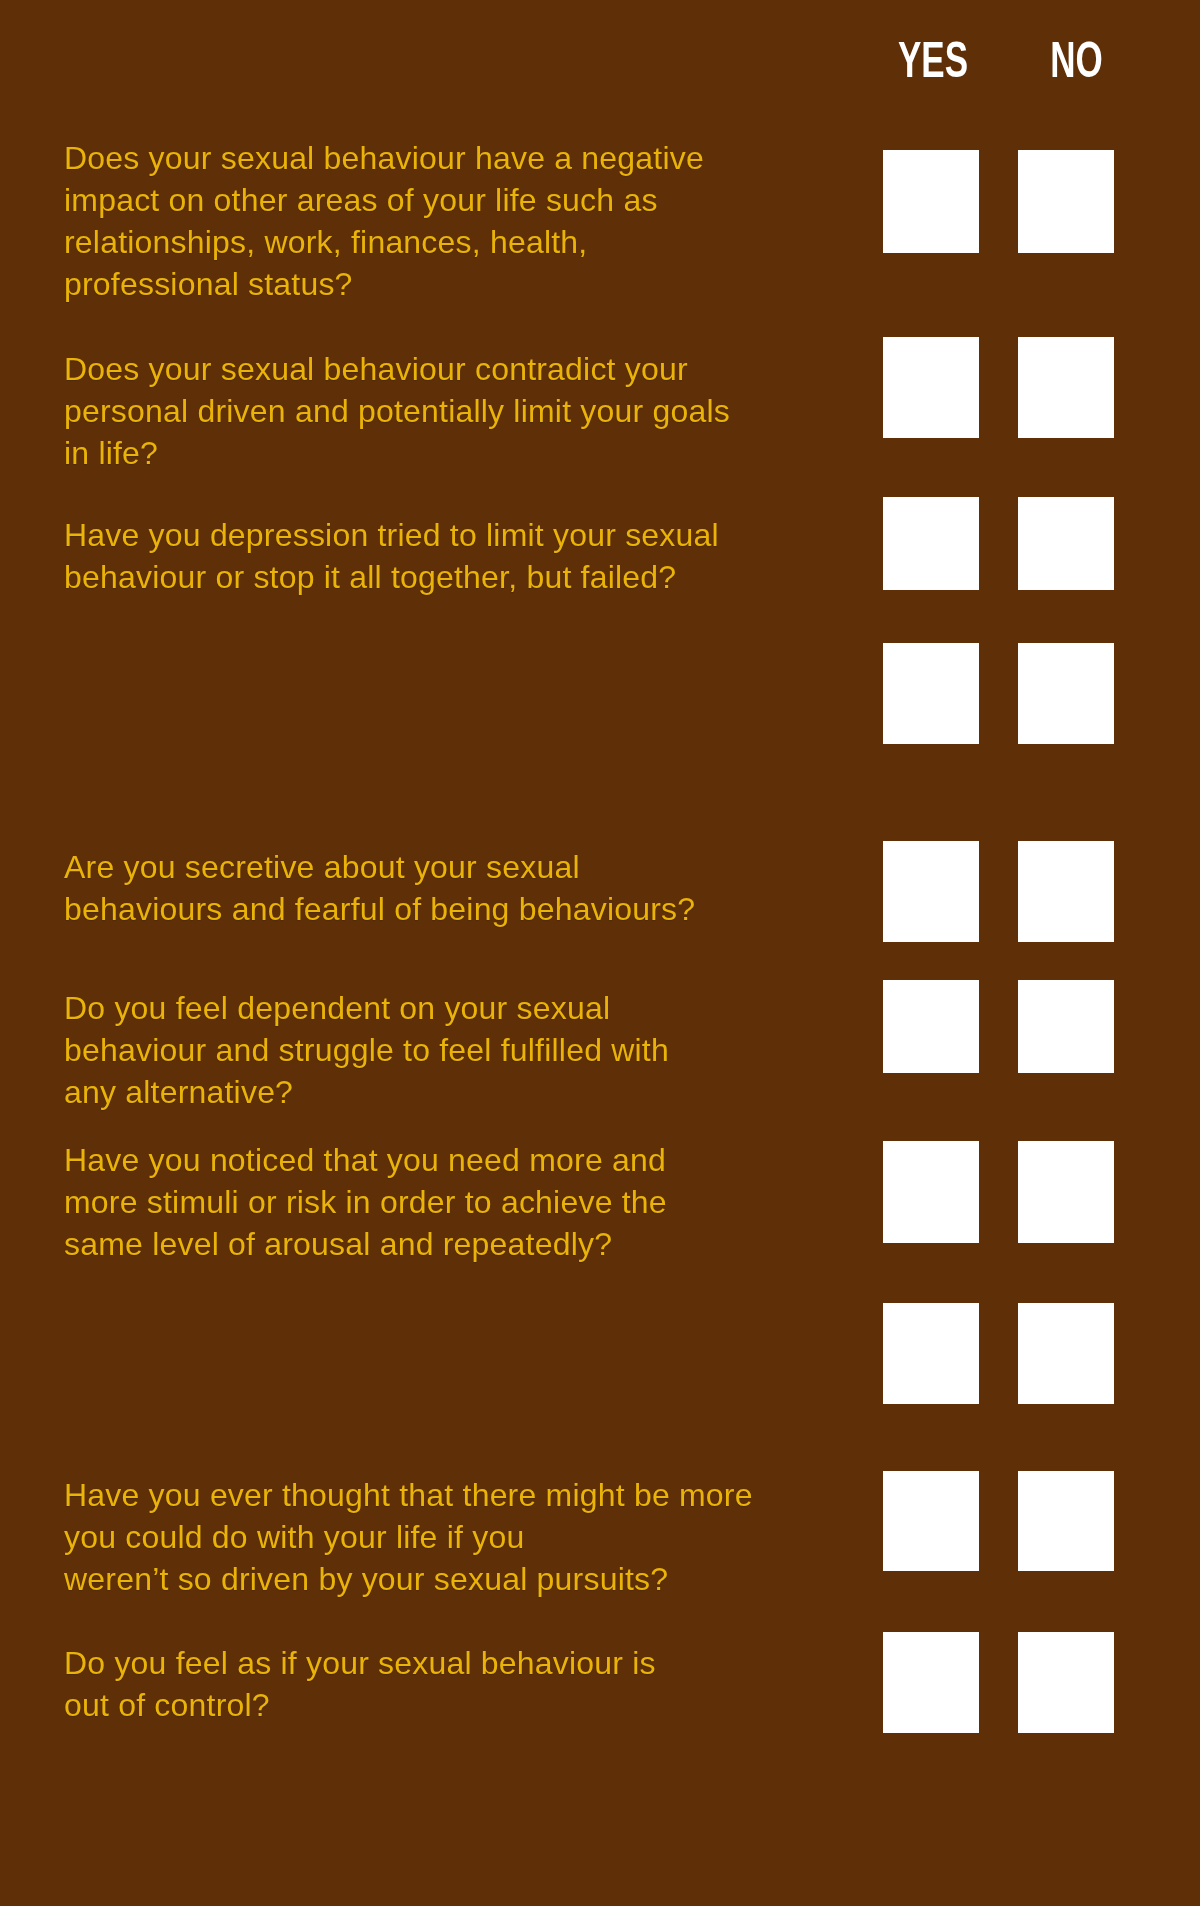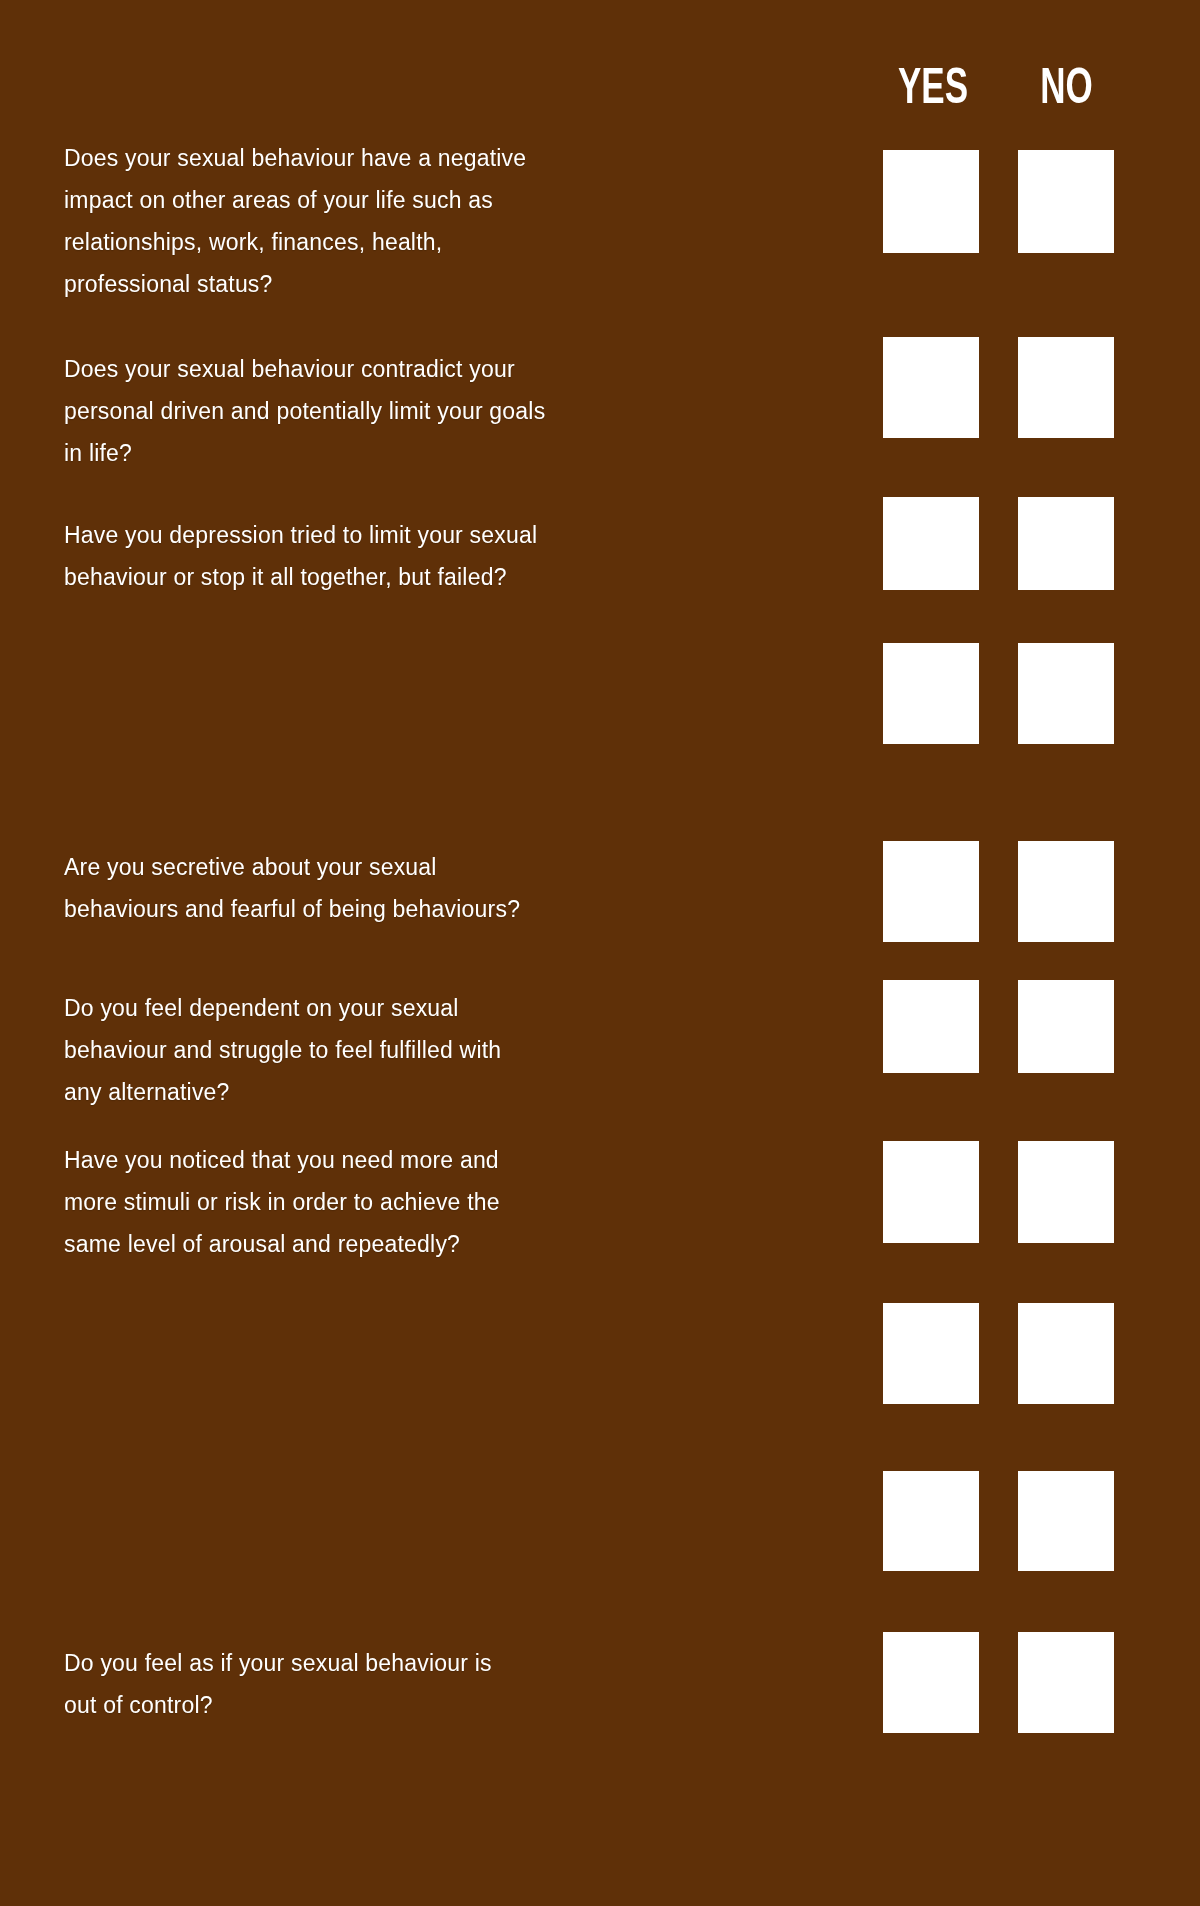--- a/index.html
+++ b/index.html
@@ -15,40 +15,40 @@
     position: relative;
   }
   .sheet {
     position: absolute;
     inset: 0;
     width: 1200px;
     height: 1906px;
   }
   .col-label {
     position: absolute;
-    top: 60px;
+    top: 34px;
     width: 96px;
-    text-align: center;
+    text-align: right;
     color: #FFFFFF;
     font-size: 50px;
     font-weight: bold;
     line-height: 52px;
     white-space: nowrap;
   }
   .col-label .condensed {
     display: inline-block;
     transform: scaleX(0.70);
     transform-origin: 50% 50%;
   }
   .question {
     position: absolute;
     left: 64px;
     width: 840px;
-    color: #ffffff;
-    font-size: 23px;
+    color: #eab308;
+    font-size: 32px;
     line-height: 42px;
     letter-spacing: 0.2px;
     white-space: pre-line;
     text-shadow: 0 1px 1px rgba(40,20,4,0.28);
   }
   .checkbox {
     position: absolute;
     width: 96px;
     background: #FFFFFF;
   }
@@ -71,20 +71,23 @@
   <div class="question" style="top:514px">Have you depression tried to limit your sexual
 behaviour or stop it all together, but failed?</div>
   <div class="question" style="top:846px">Are you secretive about your sexual
 behaviours and fearful of being behaviours?</div>
   <div class="question" style="top:987px">Do you feel dependent on your sexual
 behaviour and struggle to feel fulfilled with
 any alternative?</div>
   <div class="question" style="top:1139px">Have you noticed that you need more and
 more stimuli or risk in order to achieve the
 same level of arousal and repeatedly?</div>
+  <div class="question" style="top:1474px">Have you ever thought that there might be more
+you could do with your life if you
+weren’t so driven by your sexual pursuits?</div>
   <div class="question" style="top:1642px">Do you feel as if your sexual behaviour is
 out of control?</div>
 
   <div class="checkbox" style="top:150px;  left:883px;  height:103px"></div>
   <div class="checkbox" style="top:150px;  left:1018px; height:103px"></div>
 
   <div class="checkbox" style="top:337px;  left:883px;  height:101px"></div>
   <div class="checkbox" style="top:337px;  left:1018px; height:101px"></div>
 
   <div class="checkbox" style="top:497px;  left:883px;  height:93px"></div>

